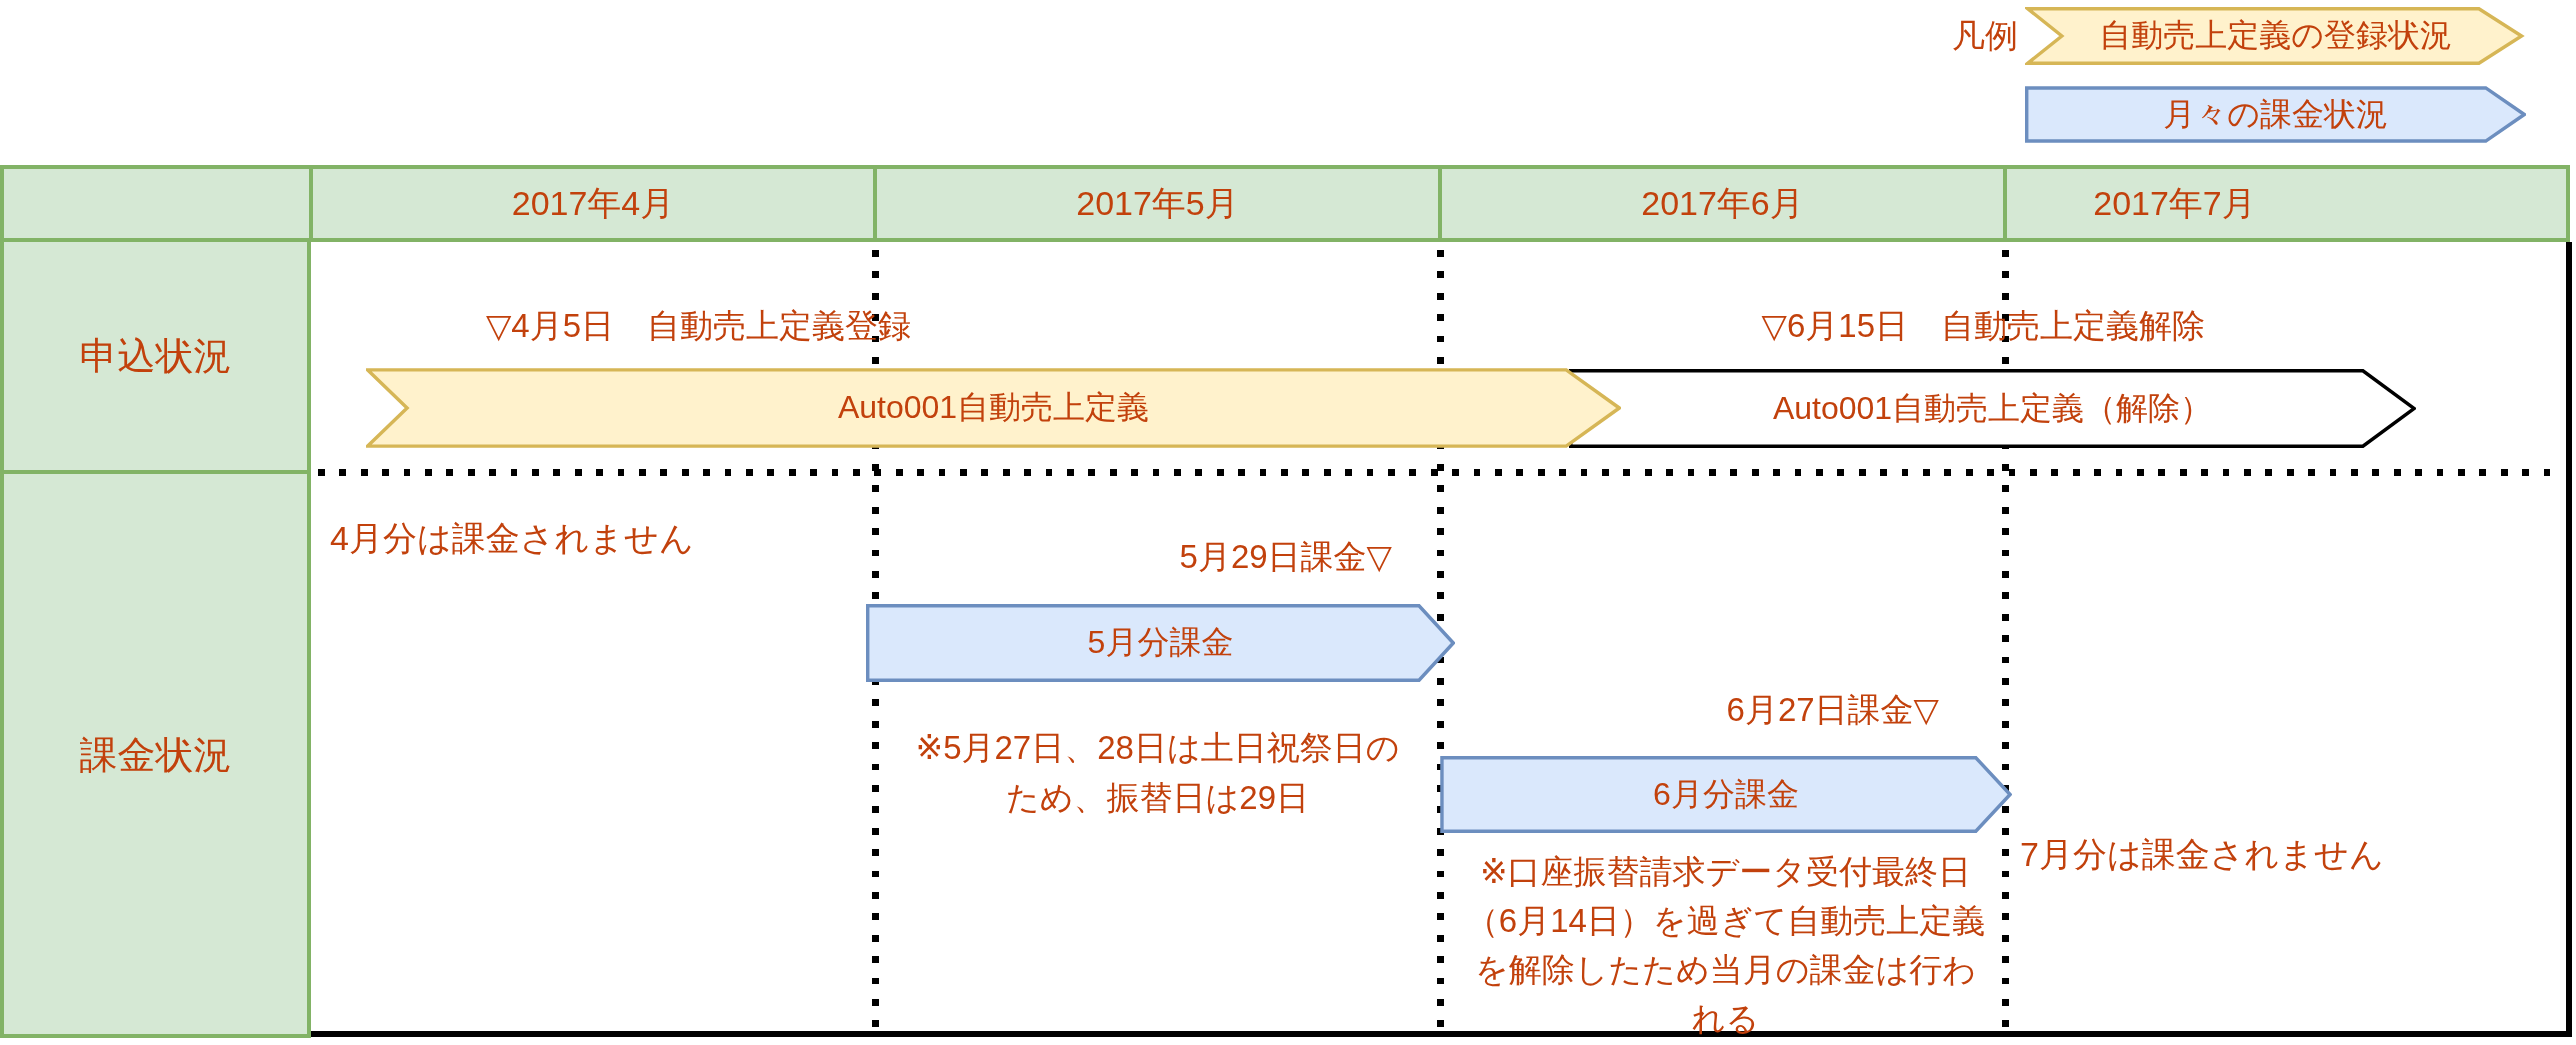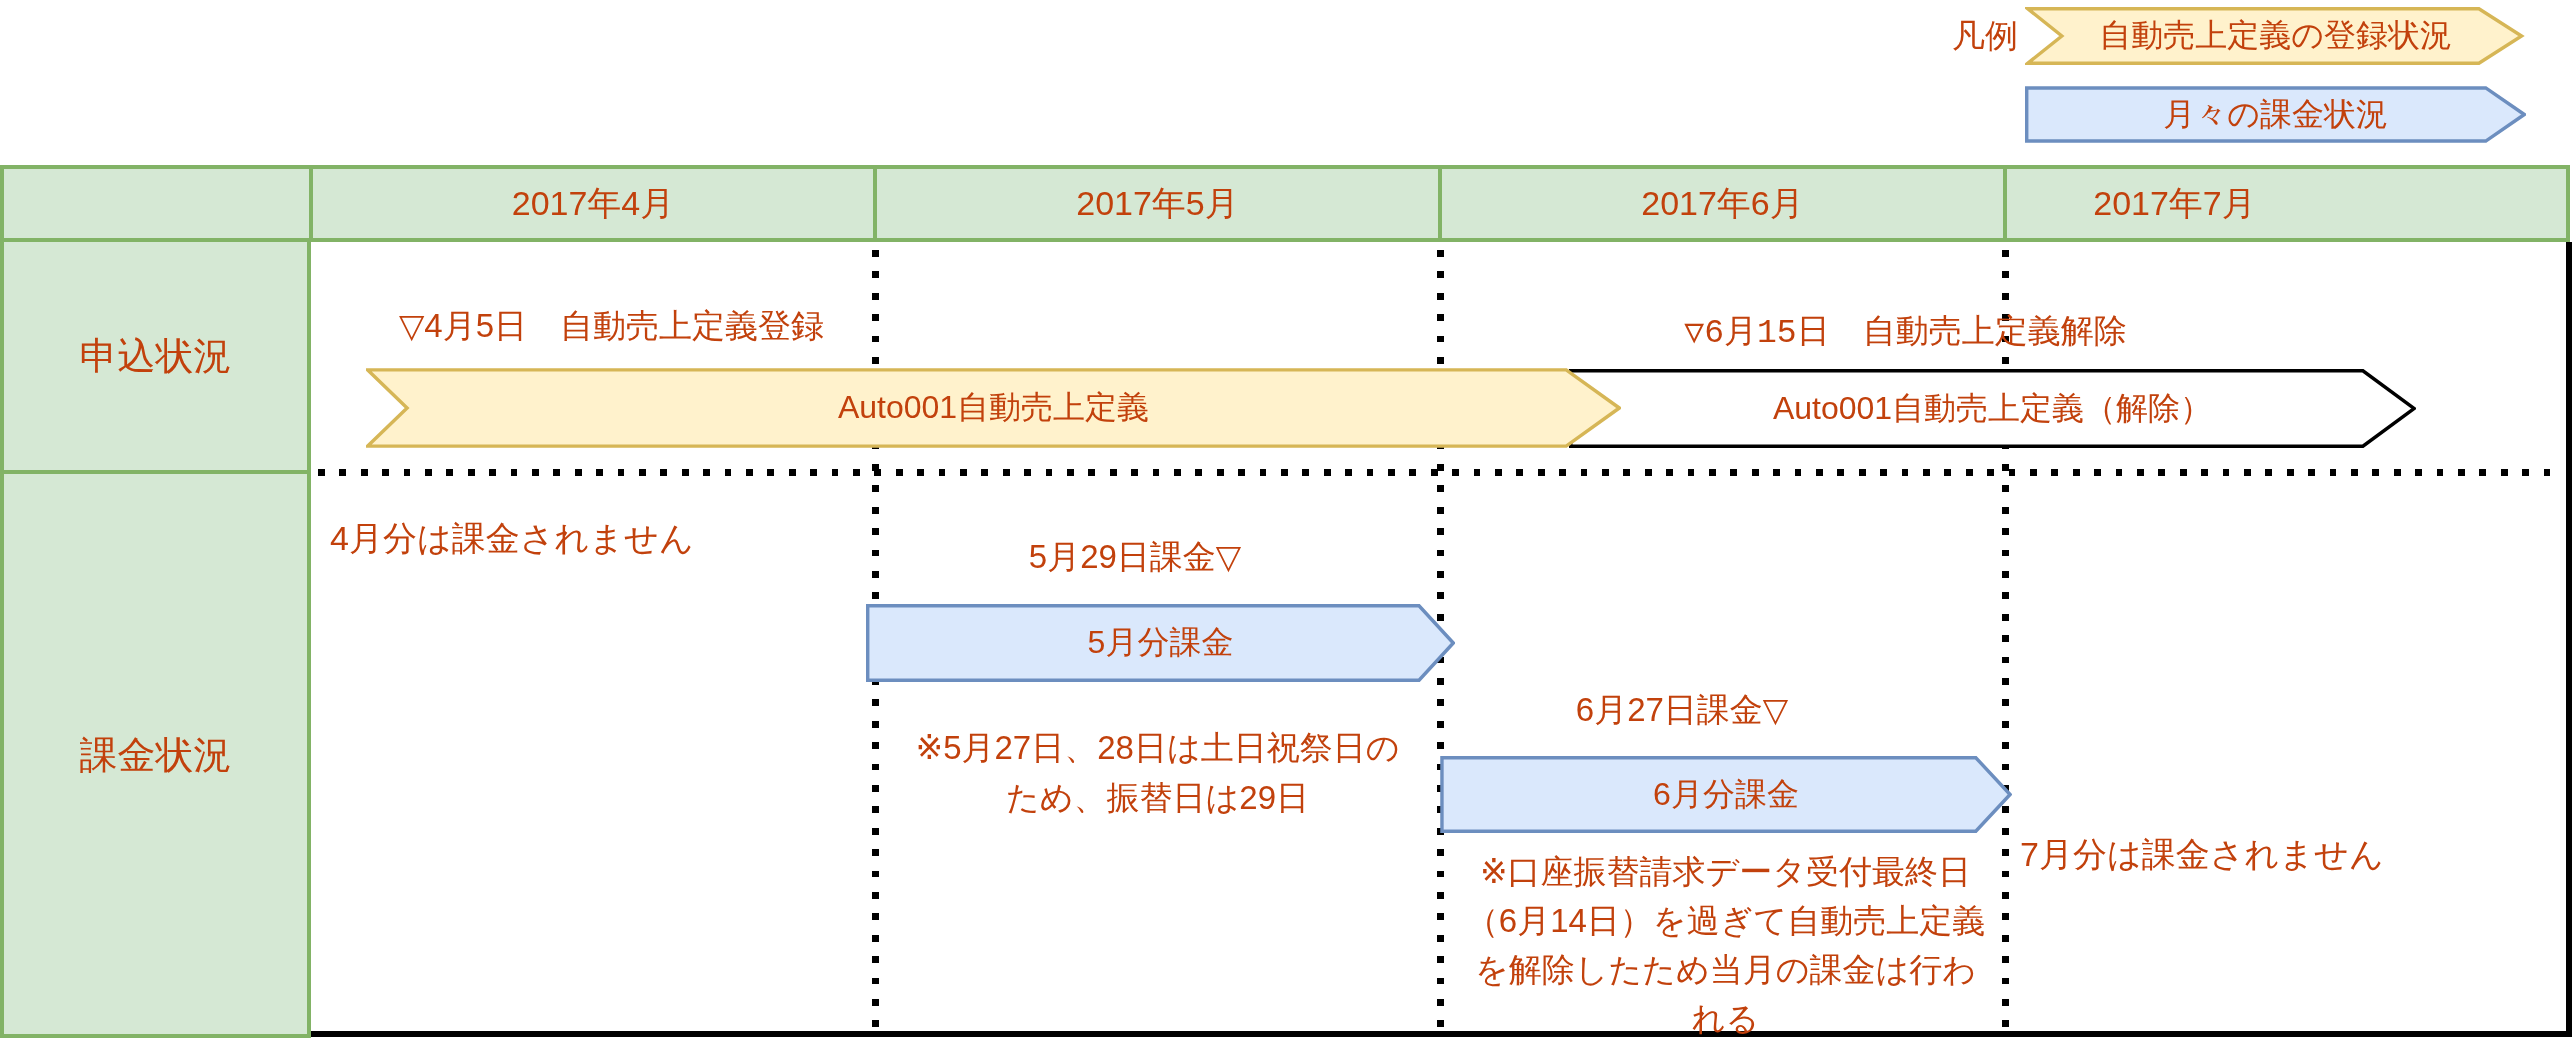--- a/index.html
+++ b/index.html
@@ -29,21 +29,21 @@
     background:repeating-linear-gradient(to right,#000 0 6.8px,transparent 6.8px 21.4px);}
 
   
   .arrow{overflow:visible;}
   .arrow svg{position:absolute;left:0;top:0;}
   .arrow .lbl{position:absolute;inset:0;display:flex;align-items:center;
     justify-content:center;font-size:32px;white-space:nowrap;}
 
   
   .txt{font-size:33px;white-space:nowrap;line-height:39px;text-align:right;}
-  .txt.center{text-align:center;}
+  .txt.center{}
   .note{font-size:33px;line-height:50px;text-align:center;white-space:pre-line;}
   .legend-title{left:1942px;top:17px;width:86px;text-align:center;font-size:33px;line-height:38px;}
 </style>
 </head>
 <body>
 
 <div id="canvas">
 
   <div class="abs legend-title">凡例</div>
 
@@ -78,21 +78,21 @@
   <div class="abs flexc row-label" style="top:474px;height:563px;">課金状況</div>
 
   <div class="abs body-area"></div>
 
   <div class="abs vdots" style="left:872px;"></div>
   <div class="abs vdots" style="left:1437px;"></div>
   <div class="abs vdots" style="left:2002px;"></div>
   <div class="abs hdots"></div>
 
   <div class="abs txt center" style="left:312px;top:306px;width:599px;">▽4月5日　自動売上定義登録</div>
-  <div class="abs txt center" style="left:1606px;top:314px;width:599px;font-family:Liberation Mono, monospace;">▽6月15日　自動売上定義解除</div>
+  <div class="abs txt center" style="left:1606px;top:306px;width:599px;">▽6月15日　自動売上定義解除</div>
 
   <div class="abs arrow" style="left:1569px;top:369px;width:847px;height:79px;">
     <svg width="847" height="79" viewBox="0 0 989 92">
       <polygon points="2,2 927,2 987,46 927,90 2,90" fill="#ffffff" stroke="#000000" stroke-width="4"></polygon>
     </svg>
     <span class="lbl">Auto001自動売上定義（解除）</span>
   </div>
 
   <div class="abs arrow" style="left:366px;top:368px;width:1255px;height:80px;">
     <svg width="1255" height="80" viewBox="0 0 1466 93">

